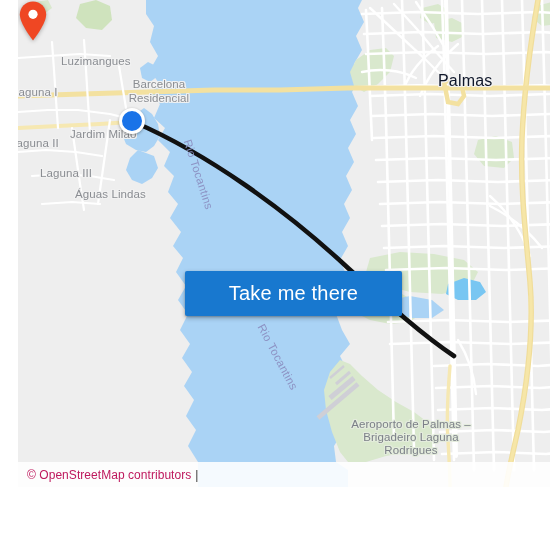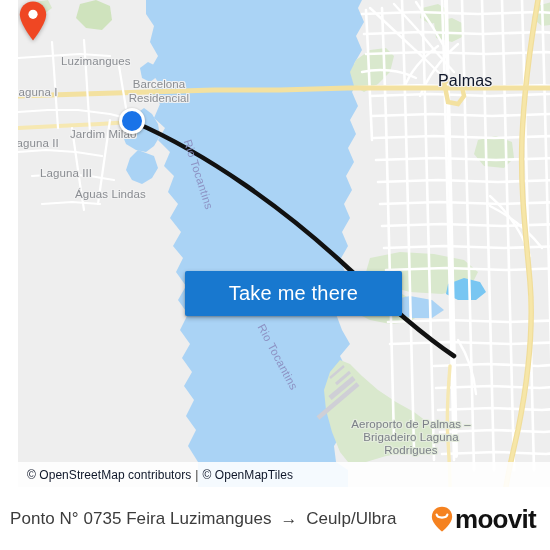--- a/index.html
+++ b/index.html
@@ -105,21 +105,21 @@
     left: 0; top: 462px;
     width: 550px; height: 25px;
     background: rgba(255,255,255,.88);
     display: flex;
     align-items: center;
     padding-left: 9px;
     font-size: 12px;
     color: #3a3a3a;
     letter-spacing: .05px;
   }
-  #attribution a, #attribution span.attrlink { color: #0f172a; text-decoration: none; }
+  #attribution a, #attribution span.attrlink { color: #be185d; text-decoration: none; }
   #attribution .sep { margin: 0 4px; color: #3a3a3a; }
 
   
   #footer {
     position: absolute;
     left: 0; top: 487px;
     width: 550px; height: 63px;
     background: #ffffff;
     display: flex;
     align-items: center;
@@ -339,32 +339,17 @@
     <svg id="dest-marker" viewBox="0 0 30 42">
       <path d="M15 1.5 C7.6 1.5 1.8 7.3 1.8 14.6 C1.8 24 15 40.5 15 40.5 C15 40.5 28.2 24 28.2 14.6 C28.2 7.3 22.4 1.5 15 1.5 Z" fill="#ef4723"></path>
       <circle cx="15" cy="14.3" r="4.6" fill="#ffffff"></circle>
     </svg>
 
     <button id="cta">Take me there</button>
 
     <div id="attribution">
       <span class="attrlink">© OpenStreetMap contributors</span>
       <span class="sep">|</span>
-      <span class="attrlink">© OpenMapTiles</span>
     </div>
   </div>
 
-  <div id="footer">
-    <div id="route-title">
-      <span>Ponto N° 0735 Feira Luzimangues</span>
-      <span class="arrow">→</span>
-      <span>Ceulp/Ulbra</span>
-    </div>
-    <div id="moovit-logo">
-      <svg width="22" height="26" viewBox="0 0 22 26">
-        <path d="M11 0.8 C5.2 0.8 0.8 5.2 0.8 10.9 C0.8 17.5 11 25.4 11 25.4 C11 25.4 21.2 17.5 21.2 10.9 C21.2 5.2 16.8 0.8 11 0.8 Z" fill="#f58220"></path>
-        <path d="M5.6 8.6 C6.6 12.6 15.4 12.6 16.4 8.6" stroke="#ffffff" stroke-width="2.2" fill="none" stroke-linecap="round"></path>
-      </svg>
-      <span class="wordmark">moovit</span>
-    </div>
-  </div>
 
 </div>
 
 </body></html>

